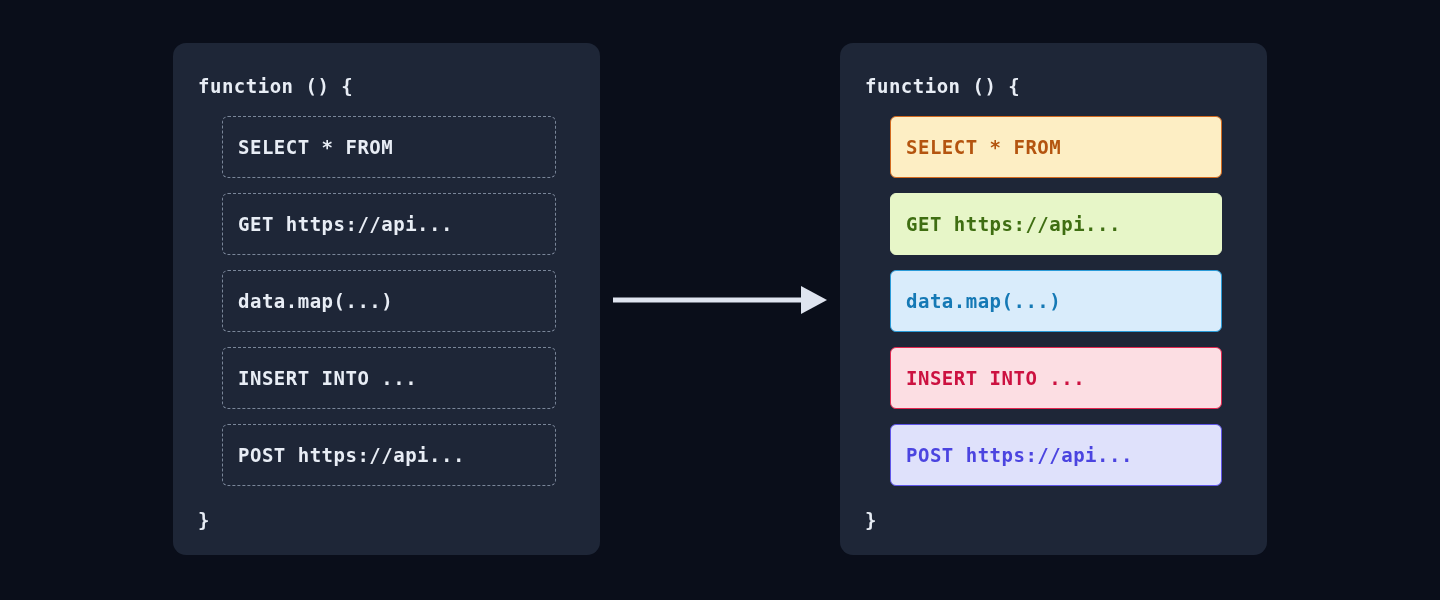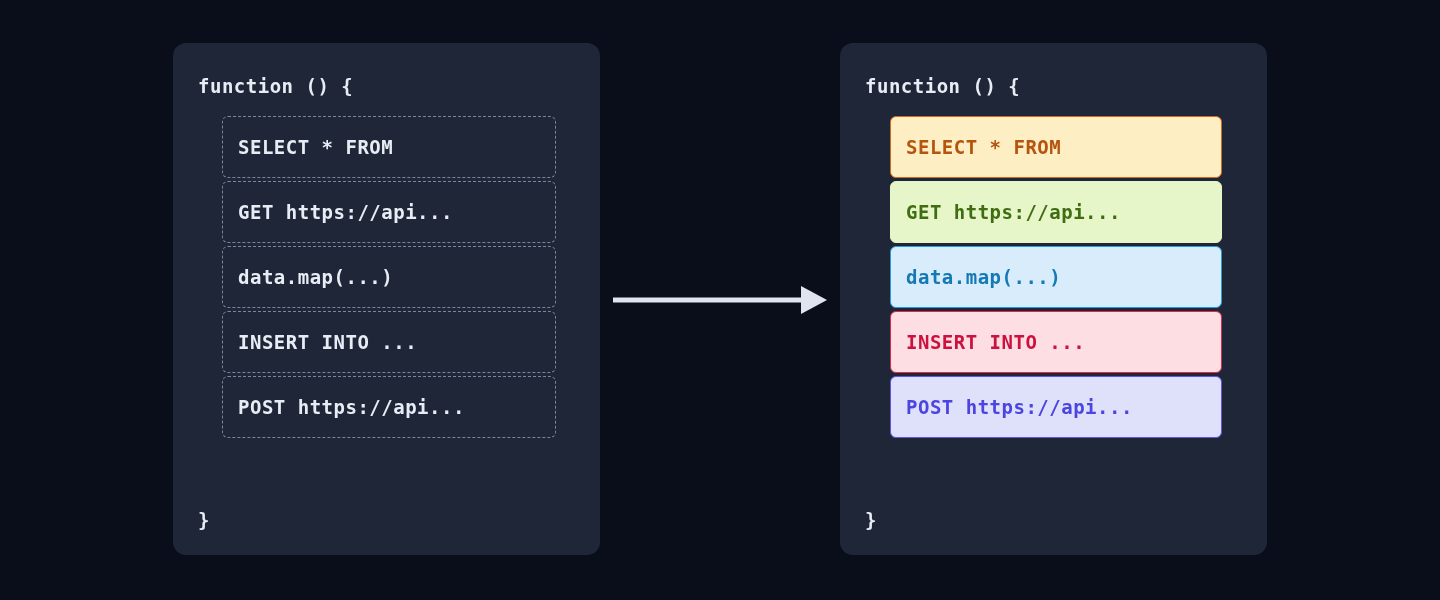--- a/index.html
+++ b/index.html
@@ -44,21 +44,21 @@
   }
   .code-open  { top: 32px; text-align: center; }
   .code-close { top: 466px; }
 
   
   .stack {
     position: absolute;
     top: 73px;
     display: flex;
     flex-direction: column;
-    gap: 3px;
+    gap: 15px;
   }
   .stack-left  { left: 49px;  width: 334px; }
   .stack-right { left: 50px;  width: 332px; }
 
   .stmt {
     box-sizing: border-box;
     height: 62px;
     display: flex;
     align-items: center;
     padding: 0 15px;

